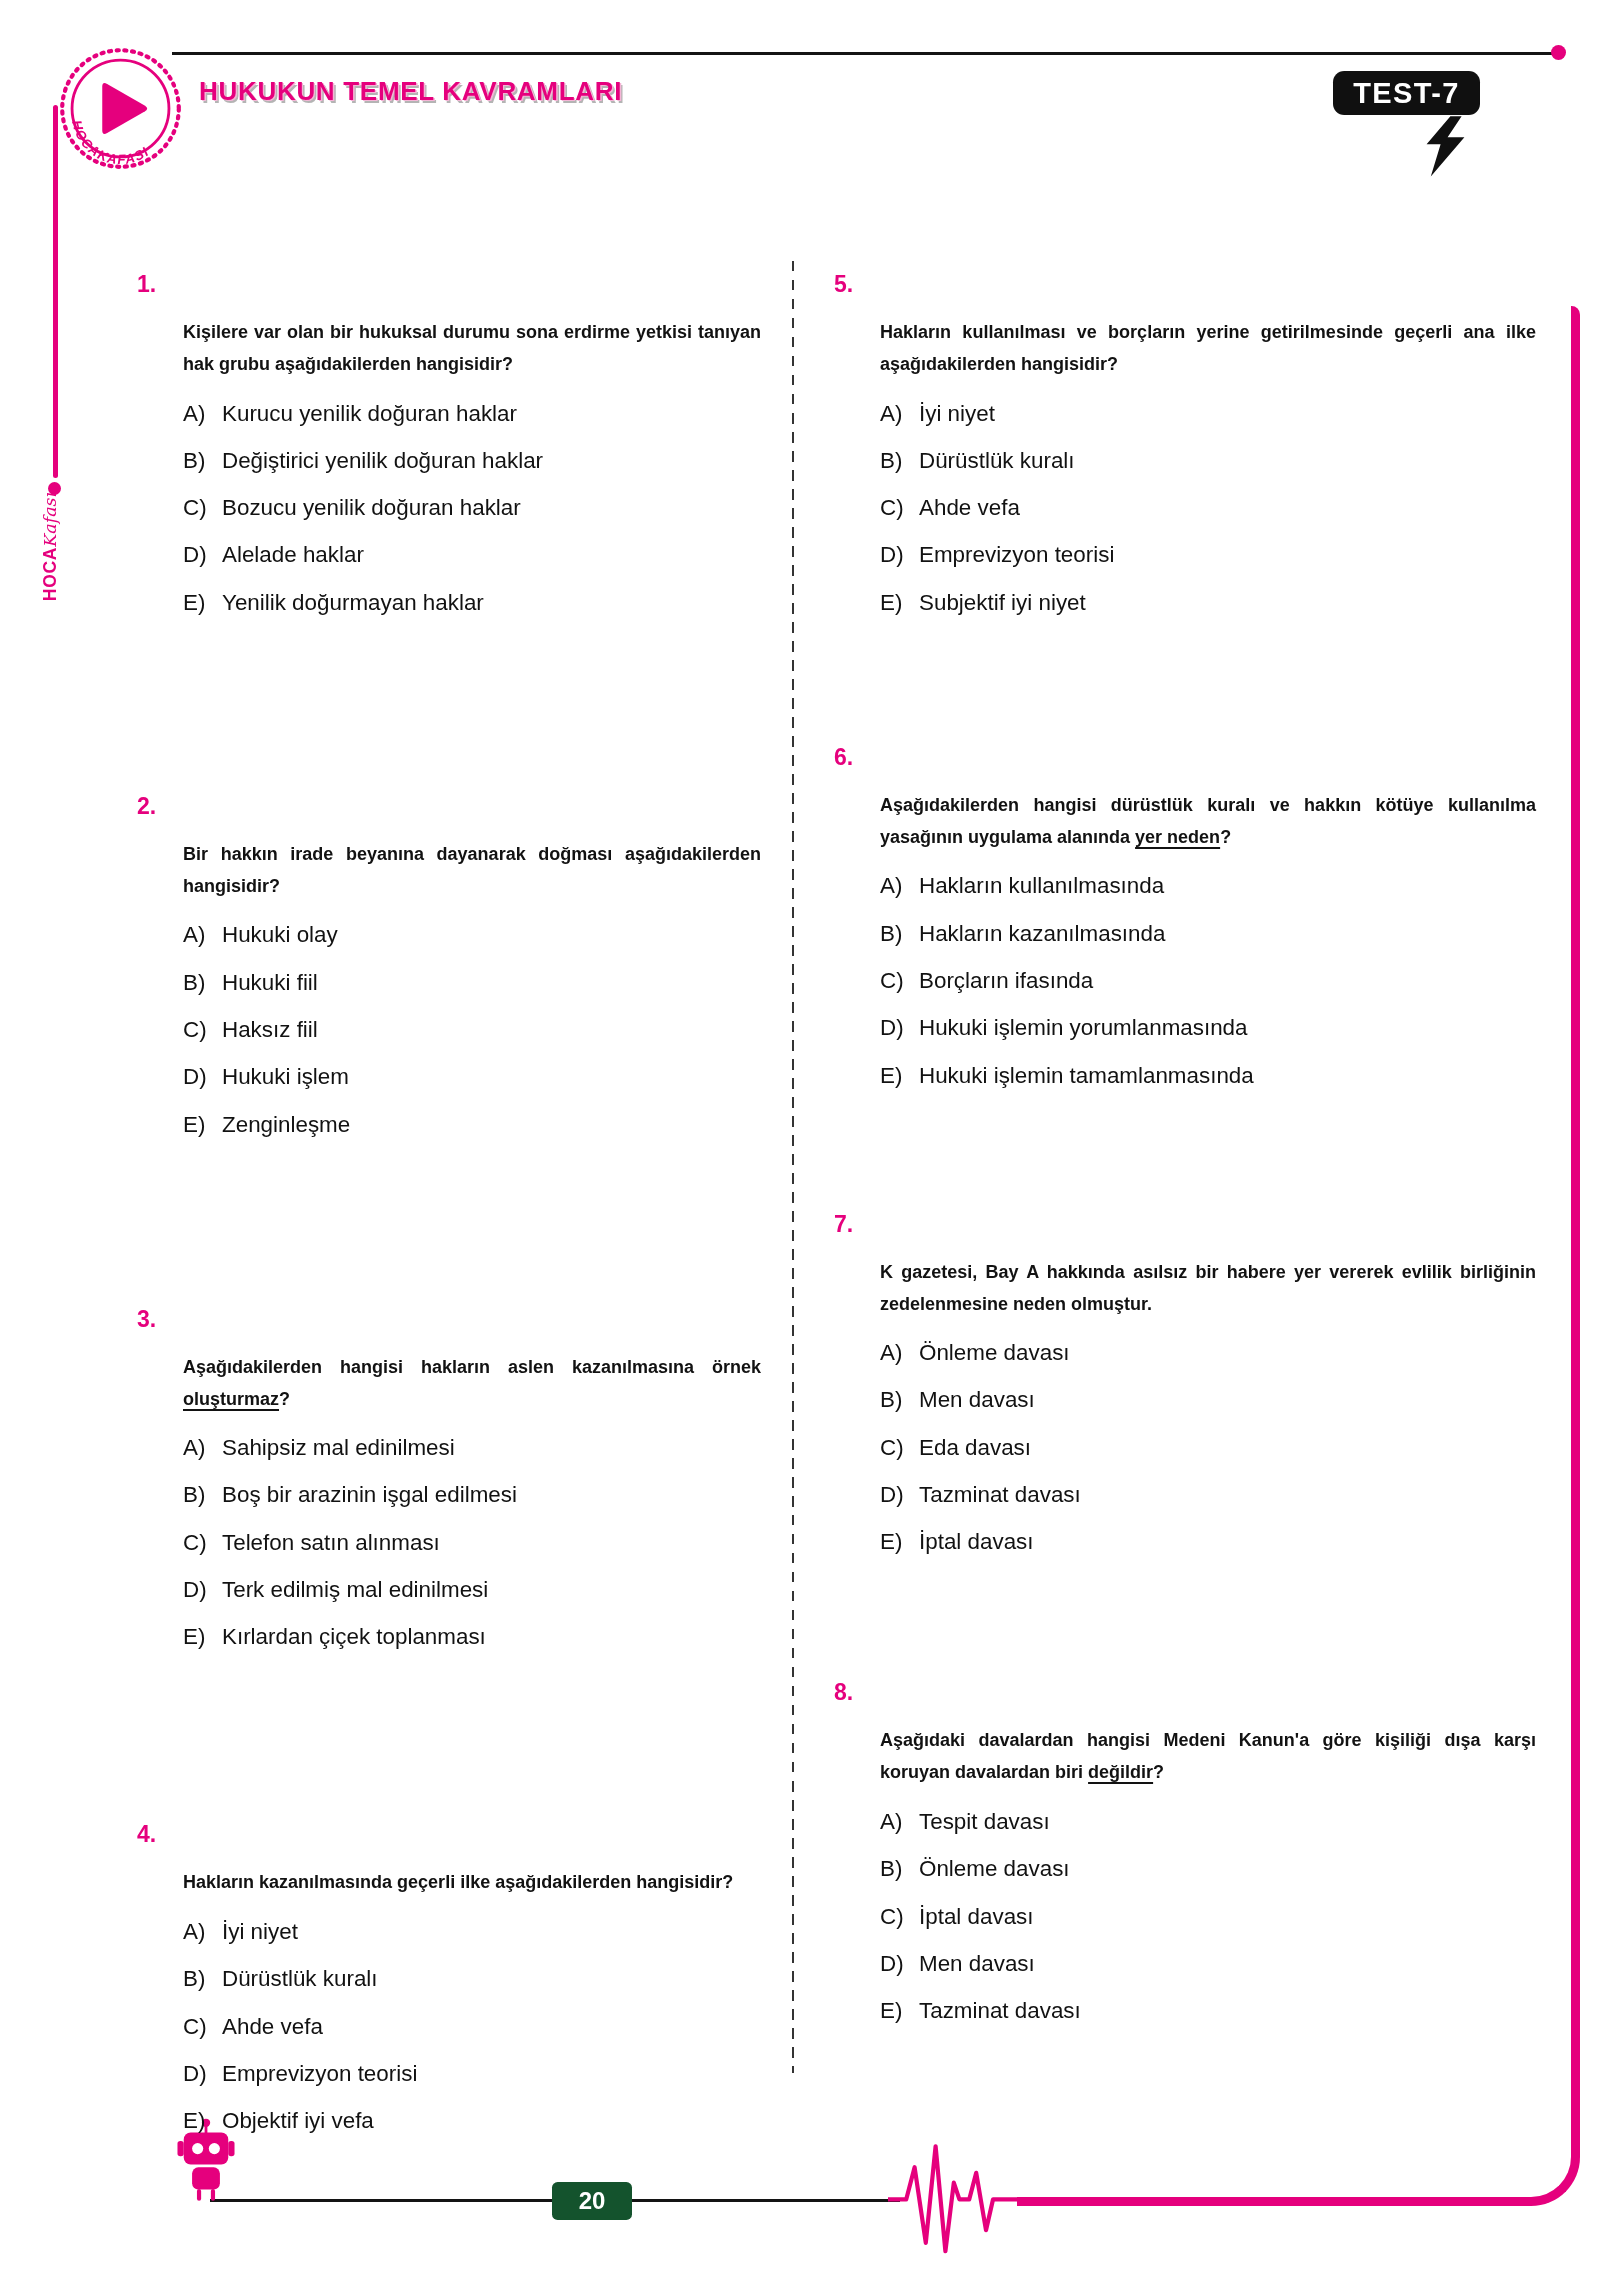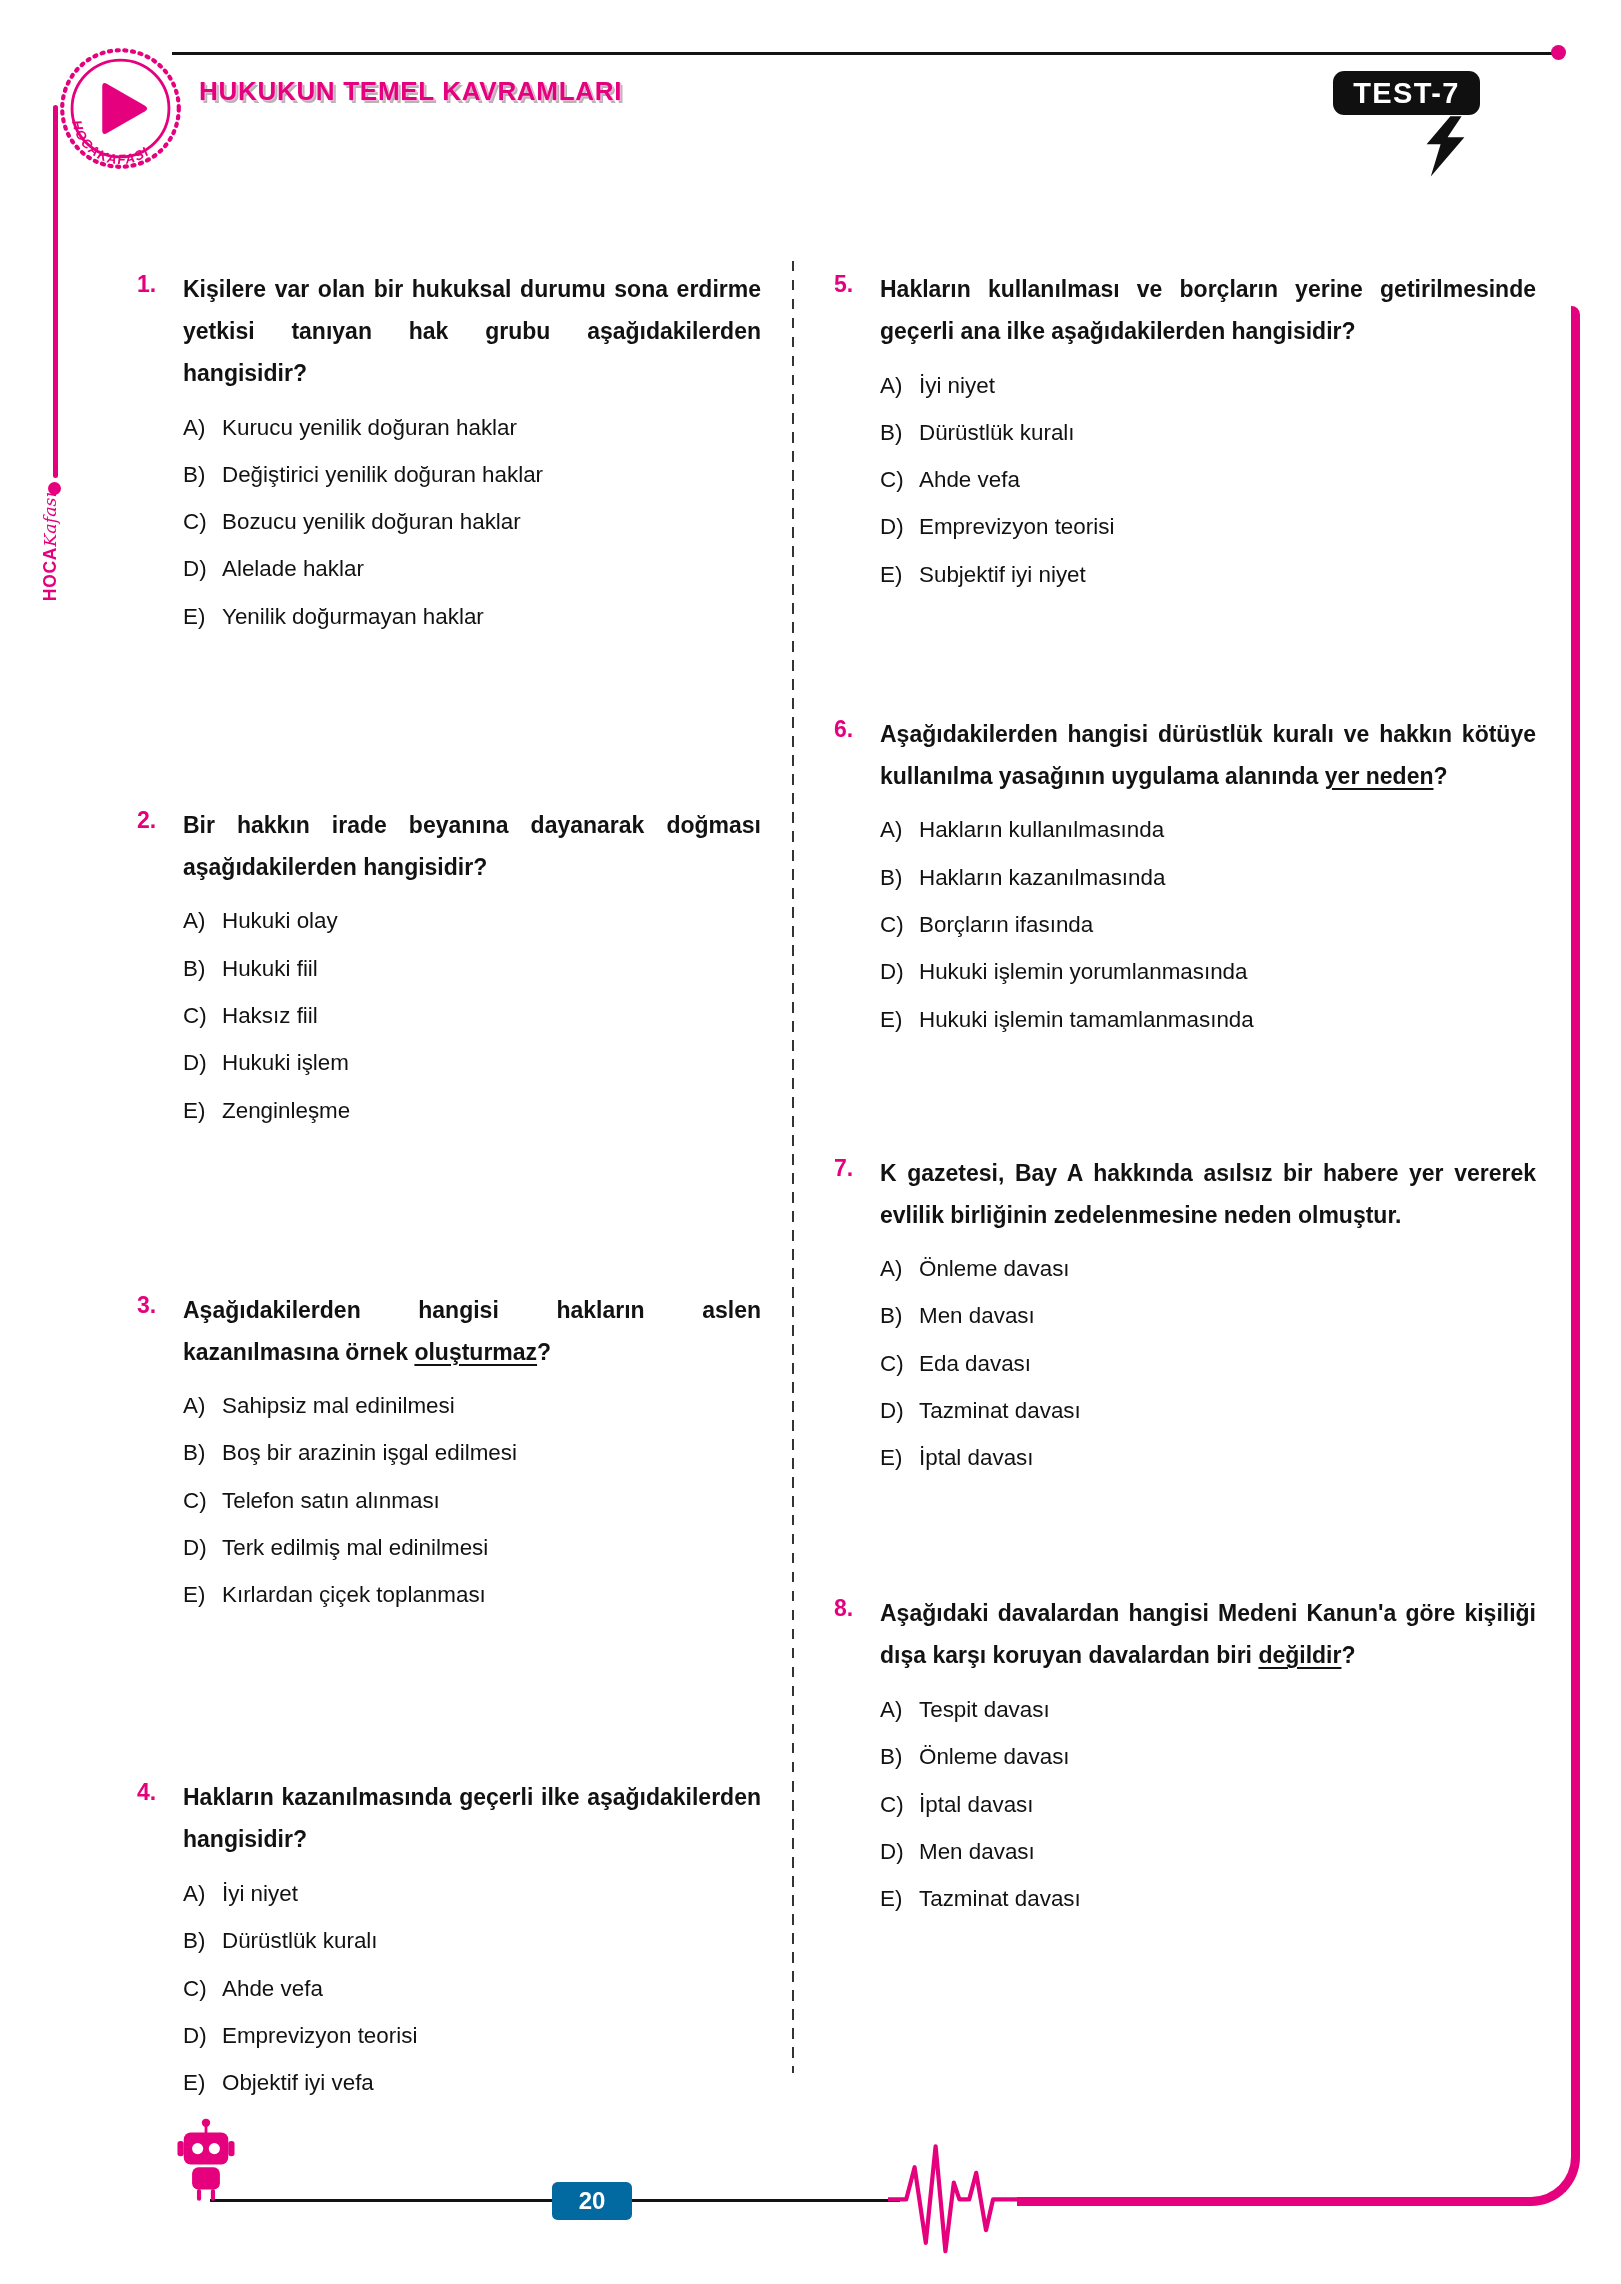--- a/index.html
+++ b/index.html
@@ -40,42 +40,42 @@
   .frame-right {
     position:absolute; left:1017px; top:306px; width:563px; height:1900px;
     border-right:9.8px solid #e5007d; border-bottom:9.8px solid #e5007d;
     border-bottom-right-radius:49px; border-top-right-radius:8.4px;
   }
   .bottom-line { position:absolute; left:210px; top:2199px; width:690px; height:2.8px; background:#141414; }
   .ekg   { position:absolute; left:888px; top:2139px; }
   .robot { position:absolute; left:174px; top:2117px; }
   .page-number {
     position:absolute; left:552px; top:2182px; width:80px; height:38px;
-    background:#0369a1; border-radius:5.6px; color:#fff;
+    background:#14532d; border-radius:5.6px; color:#fff;
     font-size:24px; font-weight:bold; display:flex; align-items:center; justify-content:center;
   }
 
   
   .divider {
     position:absolute; left:792px; top:261px; width:2.1px; height:1812px;
     background:repeating-linear-gradient(to bottom, #333 0 10.5px, transparent 10.5px 19px);
   }
   .column { position:absolute; top:268px; }
   #col-left  { left:137px;  width:624px; }
   #col-right { left:834px; width:702px; }
   #col-left  .question:nth-child(1) { margin-bottom:174px; }
   #col-left  .question:nth-child(2) { margin-bottom:165px; }
   #col-left  .question:nth-child(3) { margin-bottom:168px; }
   #col-right .question:nth-child(1) { margin-bottom:125px; }
   #col-right .question:nth-child(2) { margin-bottom:119px; }
   #col-right .question:nth-child(3) { margin-bottom:121px; }
 
   .q-head { display:flex; align-items:flex-start; }
   .q-num  { flex:0 0 46px; font-weight:bold; font-size:23px; line-height:32px; color:#e5007d; }
-  .q-stem { flex:1; font-size:23px; line-height:42px; text-align:justify; hyphens:auto; -webkit-hyphens:auto; }
+  .q-stem { flex:1; font-size:18px; line-height:32px; text-align:justify; hyphens:auto;margin-top:48px; -webkit-hyphens:auto; }
   .stem-par { font-weight:bold; margin-bottom:18px; }
   .stem-par.bold { font-weight:bold; }
   .stem-par:last-child { margin-bottom:0; }
   .u { text-decoration:underline; text-decoration-thickness:2.1px; text-underline-offset:3.5px; }
 
   .q-options { list-style:none; margin:19.6px 0 0 46px; }
   .q-option  { display:flex; font-size:22.4px; line-height:27px; margin-top:20.3px; }
   .q-option:first-child { margin-top:0; }
   .opt-letter { flex:0 0 39px; }
   .opt-text   { flex:1; }

